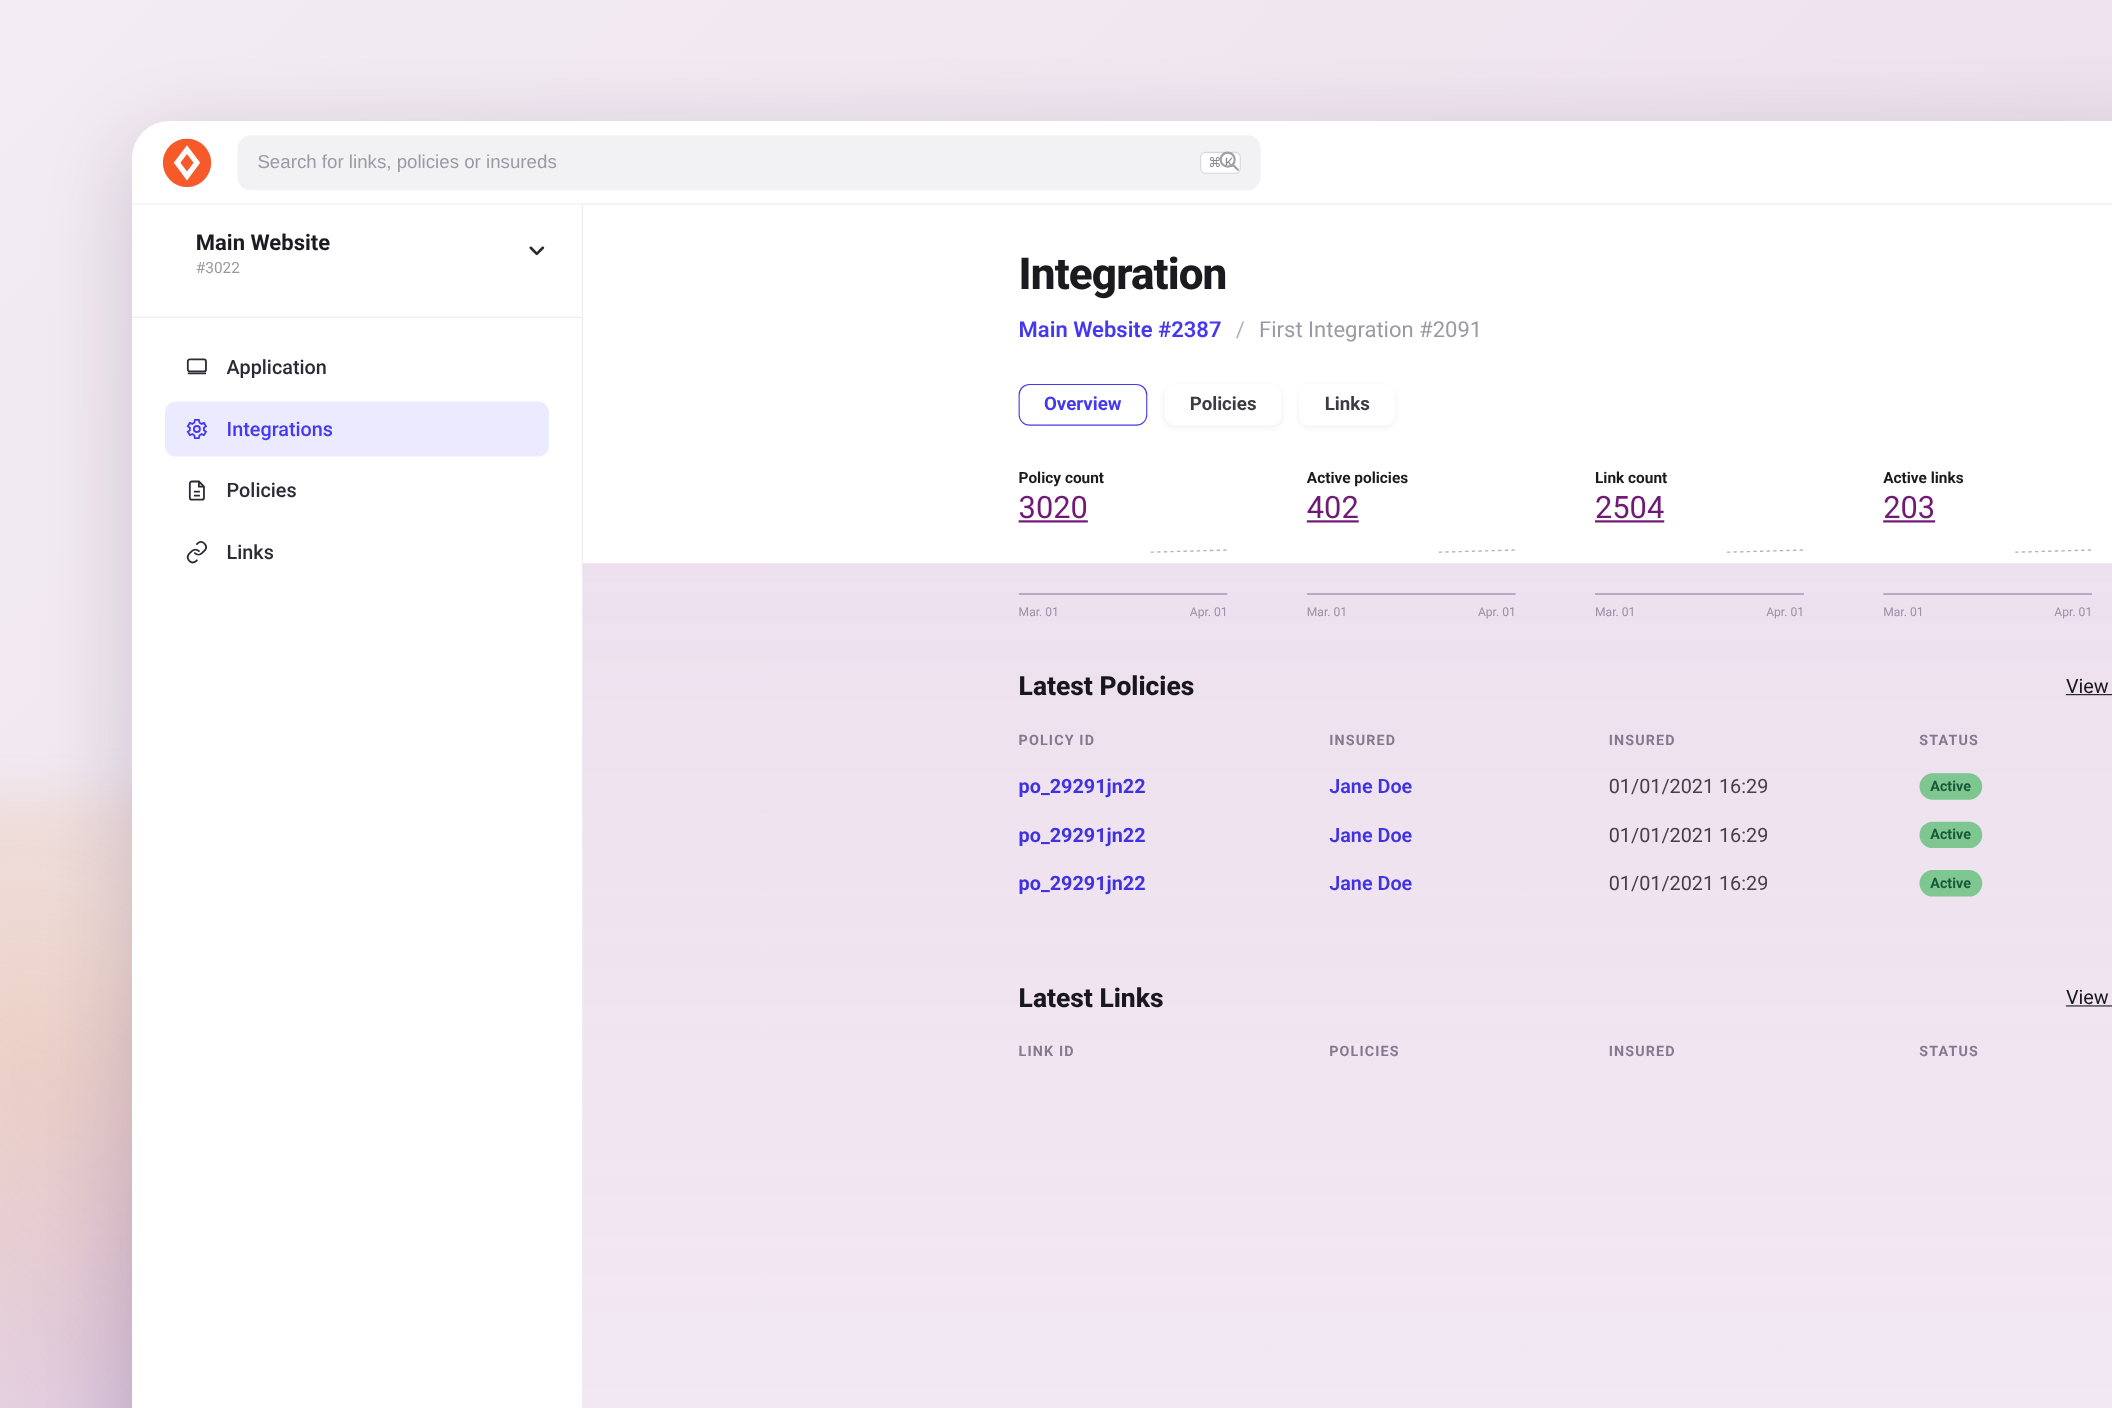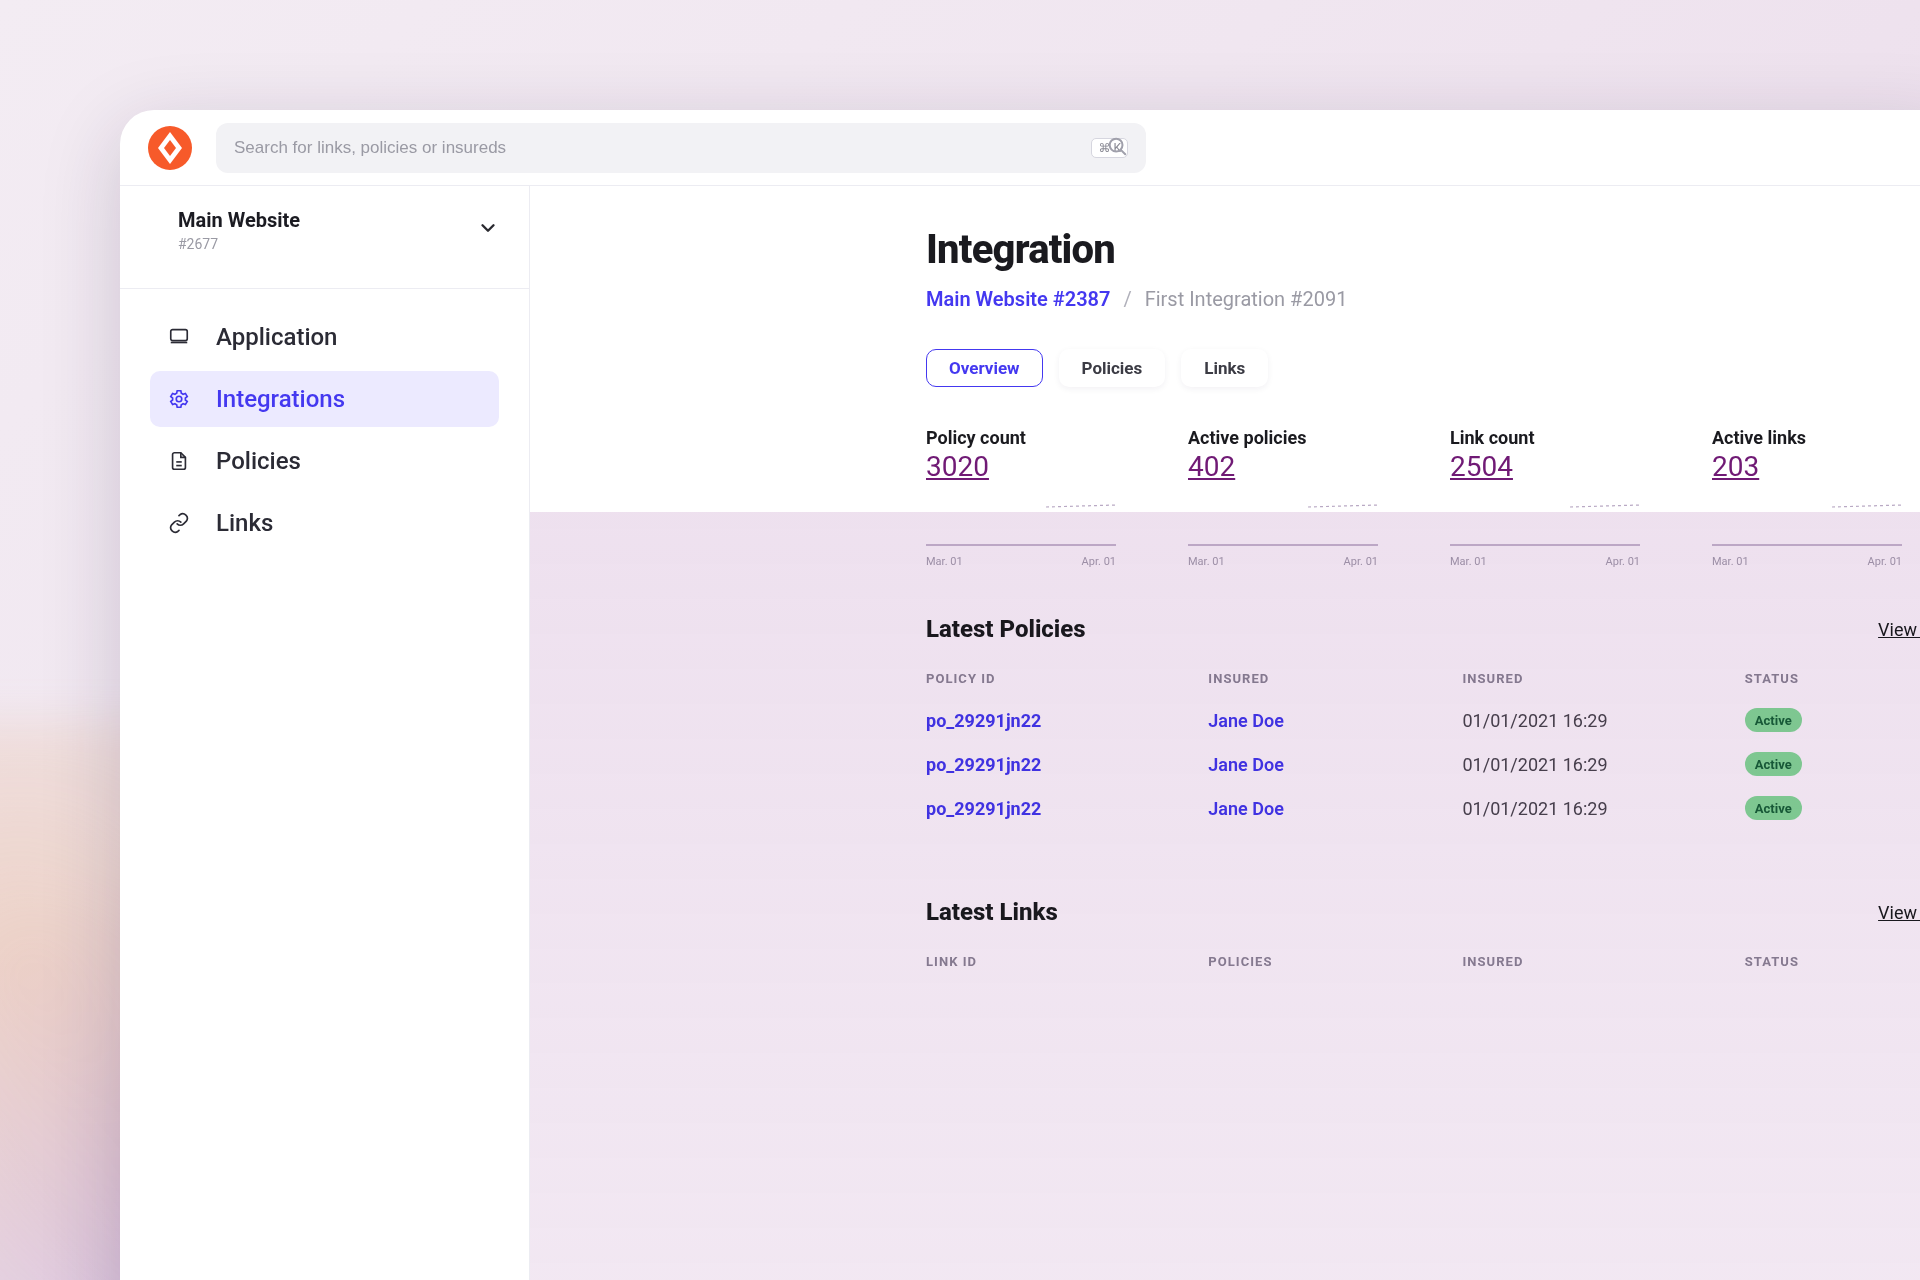--- a/index.html
+++ b/index.html
@@ -112,24 +112,24 @@
   .workspace-switcher .ws-name { font-size:20px; font-weight:700; color:#1b1b22; line-height:1.2; }
   .workspace-switcher .ws-id   { font-size:14px; color:#9a9aa4; margin-top:4px; }
   .workspace-switcher .chevron { color:#2a2a30; }
   .workspace-switcher .chevron svg{ width:22px; height:22px; }
 
   .nav {
     padding: 20px 30px 20px 30px;
     display:flex; flex-direction:column; gap:6px;
   }
   .nav-item {
-    display:flex; align-items:center; gap:26px;
+    display:flex; align-items:center; gap:16px;
     padding: 14px 18px;
     border-radius: 10px;
-    font-size:24px; font-weight:500;
+    font-size:18px; font-weight:500;
     color:#2b2b35;
     cursor:pointer;
   }
   .nav-item .ico { width:22px; height:22px; display:flex; align-items:center; justify-content:center; }
   .nav-item .ico svg { width:22px; height:22px; }
   .nav-item.active {
     background:#eceaff;
     color:#4438f0;
     align-items:center;
   }
@@ -184,21 +184,21 @@
   
   .stats-row{
     margin-top:40px;
     display:flex;
     gap:72px;
   }
   .stat {
     display:flex; flex-direction:column;
     min-width:190px;
   }
-  .stat .st-label { font-size:18px; font-weight:700; color:#1a1a1f; }
+  .stat .st-label { font-size:14px; font-weight:700; color:#1a1a1f; }
   .stat .st-value { font-size:28px; color:#701a75; margin-top:2px;text-decoration:underline; }
   .sparkline {
     margin-top:14px;
     width:190px; height:50px;
     position:relative;
   }
   .sparkline svg{ width:100%; height:100%; }
   .sparkline .axis-labels{
     display:flex; justify-content:space-between;
     font-size:11px; color:#a8a2b2;
@@ -266,21 +266,21 @@
       </div>
     </div>
 
     <div class="app-body">
 
       <aside class="sidebar">
 
         <div class="workspace-switcher">
           <div>
             <div class="ws-name">Main Website</div>
-            <div class="ws-id">#2677</div>
+            <div class="ws-id">#3022</div>
           </div>
           <span class="chevron">
             <svg viewBox="0 0 24 24" fill="none" stroke="currentColor" stroke-width="2.6" stroke-linecap="round" stroke-linejoin="round">
               <polyline points="6 9 12 15 18 9"></polyline>
             </svg>
           </span>
         </div>
 
         <nav class="nav">
 

